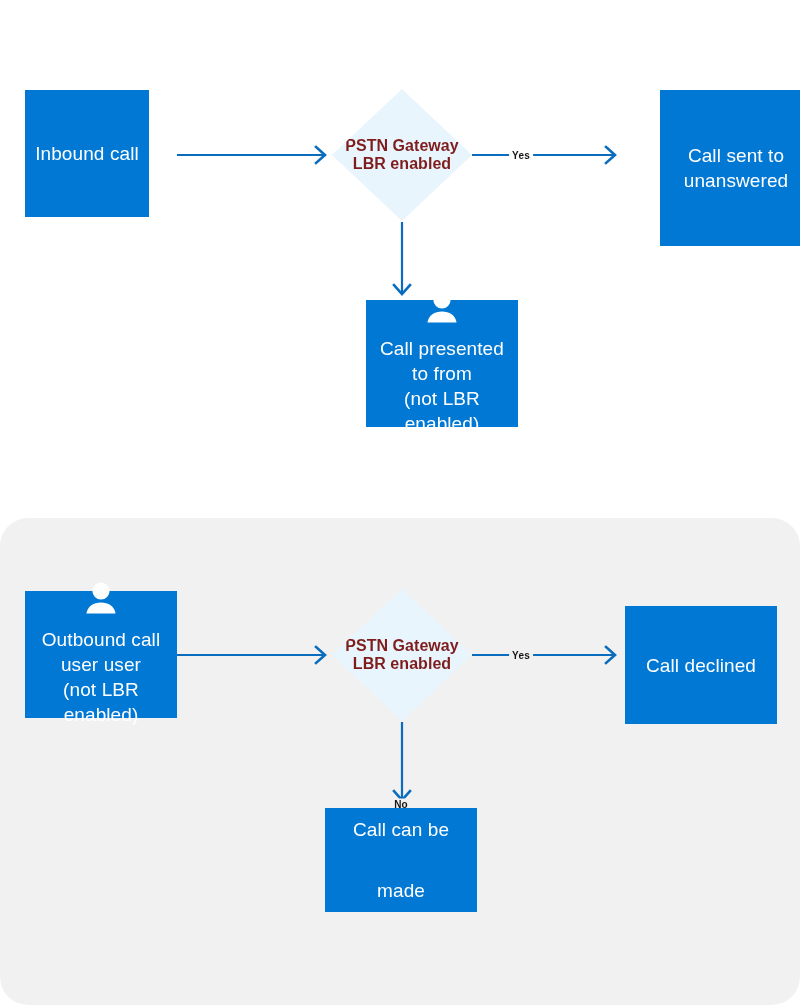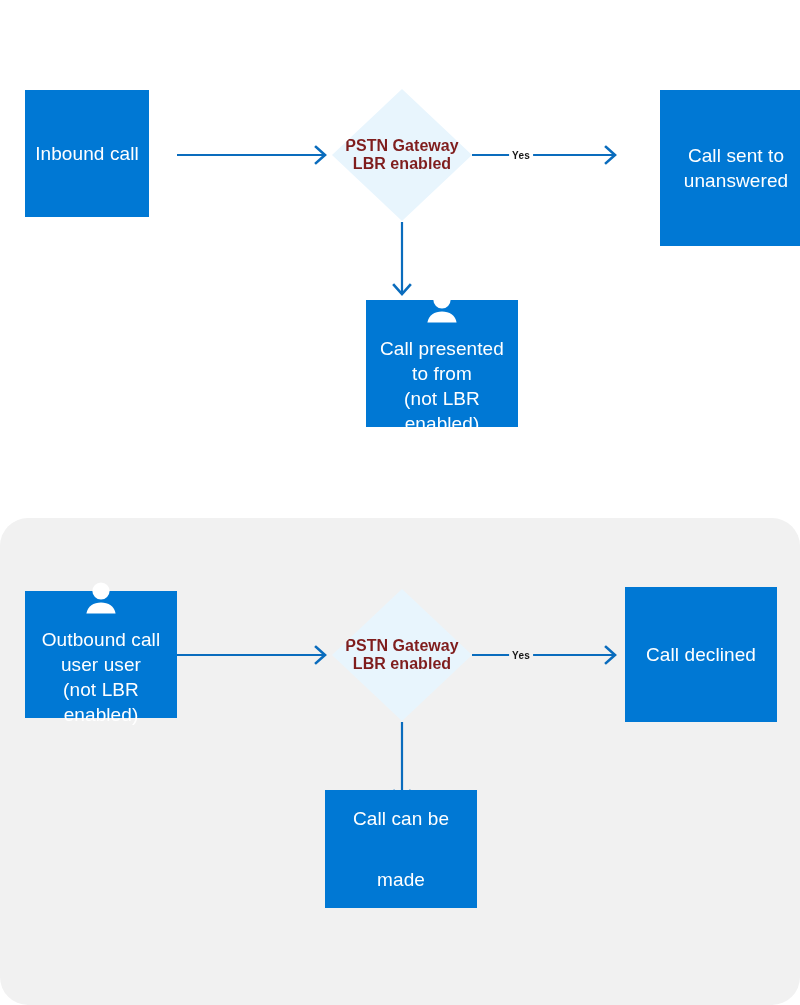--- a/index.html
+++ b/index.html
@@ -168,31 +168,31 @@
     </div>
 
     <div class="edge" style="left:472px; top:122px; width:155px; height:30px;">
       <svg width="155" height="30" viewBox="0 0 155 30">
         <path d="M0,15 H143" stroke="#0a6cbd" stroke-width="2.2" fill="none"></path>
         <path d="M134,7 L143,15 L134,23" stroke="#0a6cbd" stroke-width="2.6" fill="none" stroke-linecap="square" stroke-linejoin="miter"></path>
       </svg>
     </div>
     <div class="edge-label horiz" style="left:521px; top:137px; background:#f1f1f1;">Yes</div>
 
-    <div class="node process" style="left:625px; top:69px; width:152px; height:135px;">
+    <div class="node process" style="left:625px; top:88px; width:152px; height:118px;">
       <span>Call declined</span>
     </div>
 
     <div class="edge" style="left:387px; top:204px; width:30px; height:86px;">
       <svg width="30" height="86" viewBox="0 0 30 86">
         <path d="M15,0 V78" stroke="#0a6cbd" stroke-width="2.2" fill="none"></path>
         <path d="M7,69 L15,78 L23,69" stroke="#0a6cbd" stroke-width="2.6" fill="none" stroke-linecap="square" stroke-linejoin="miter"></path>
       </svg>
     </div>
     <div class="edge-label vert" style="left:401px; top:242px; background:#f1f1f1;">No</div>
 
-    <div class="node process" style="left:325px; top:272px; width:152px; height:118px;gap:36px;">
+    <div class="node process" style="left:325px; top:290px; width:152px; height:104px;gap:36px;">
       <span>Call can be</span>
       <span>made</span>
     </div>
   </div>
 
 </div>
 
 </body></html>

